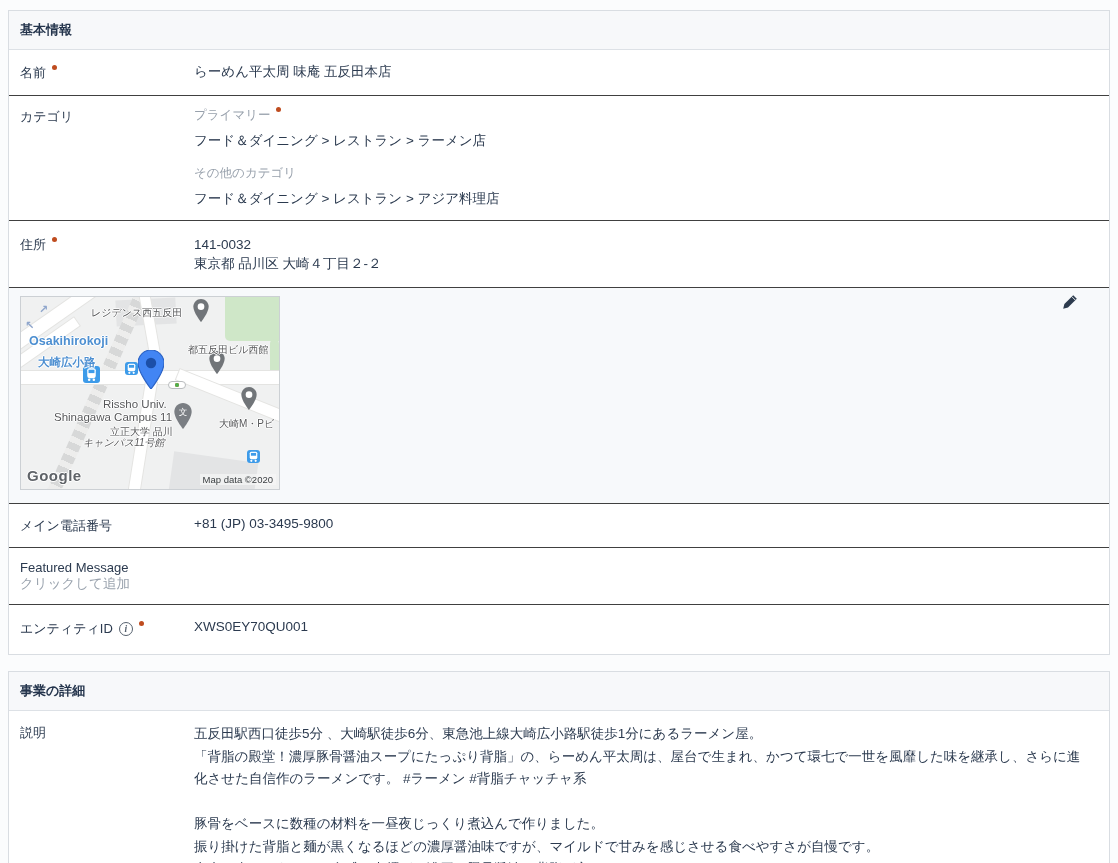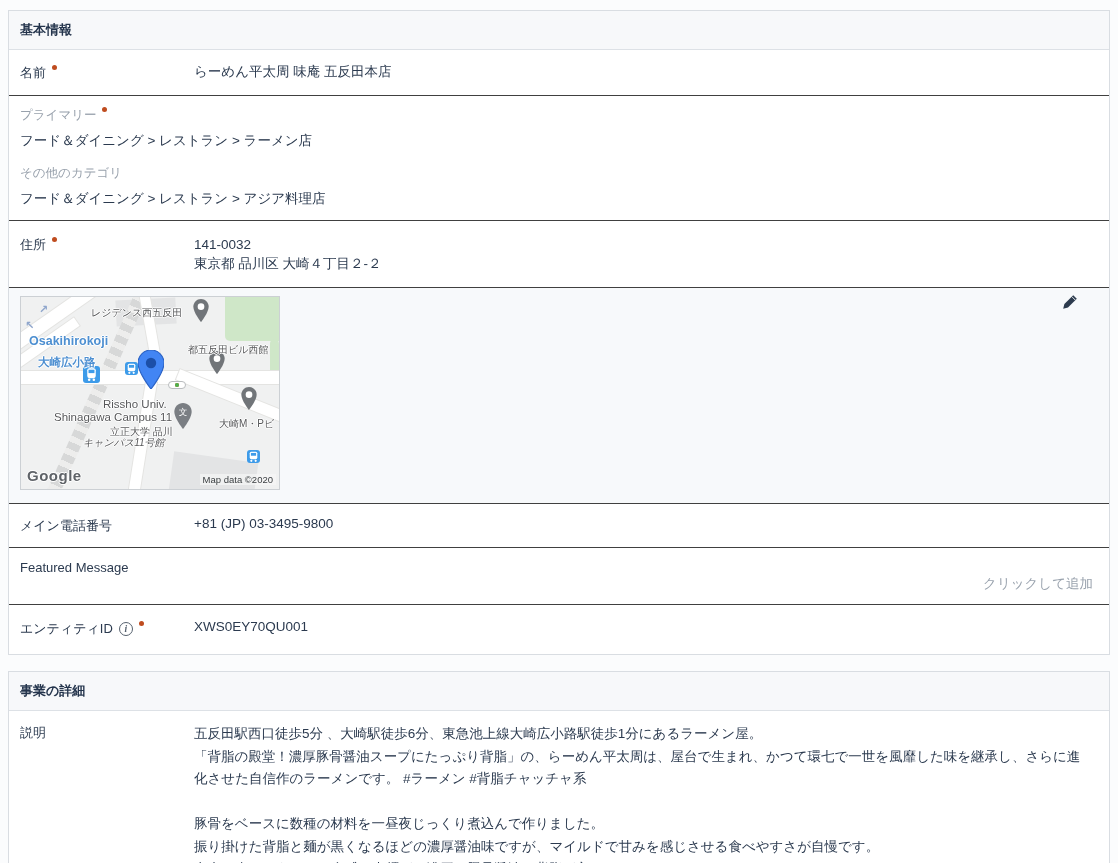--- a/index.html
+++ b/index.html
@@ -18,21 +18,21 @@
   }
   .row { display:flex; border-bottom:1px solid #404040; padding:13px 16px 13px 11px; }
   .row:last-child { border-bottom:none; }
   .row-label { width:174px; flex-shrink:0; font-size:13px; color:#2b3a4f; padding-top:1px; }
   .row-value { flex:1; font-size:13.5px; color:#2b3a4f; }
   .req-dot { display:inline-block; width:5px; height:5px; border-radius:50%; background:#bf4c1f; margin-left:6px; vertical-align:7px; }
   .sub-label { font-size:12.5px; color:#98a1ac; }
   .cat-value { margin-top:8px; font-size:13.5px; }
   .sub-label.other { margin-top:15px; }
   .addr-line { line-height:19px; }
-  .placeholder { color:#9aa3ae;text-align:right; }
+  .placeholder { color:#9aa3ae; }
   .row-featured { padding-top:11px; padding-bottom:11px;flex-direction:column; }
   .row-entity { padding-top:14px; padding-bottom:16px; }
   .info-icon {
     display:inline-block; width:14px; height:14px; border:1px solid #56616e; border-radius:50%;
     font-size:9.5px; line-height:12px; text-align:center; color:#56616e; margin-left:6px;
     vertical-align:1px; font-family:"Liberation Serif","DejaVu Serif",serif; font-style:italic; font-weight:bold;
   }
   
   .row-map { background:#f7f9fb; position:relative; padding-top:8px; padding-bottom:13px; }
   .pencil-btn { position:absolute; top:6px; right:30px; width:18px; height:18px; cursor:pointer; background:none; border:none; }
@@ -78,20 +78,21 @@
     </div>
 
     <div class="row">
       <div class="row-label">
         <span>名前</span><span class="req-dot"></span>
       </div>
       <div class="row-value">らーめん平太周 味庵 五反田本店</div>
     </div>
 
     <div class="row" style="padding-top:11px; padding-bottom:12px;">
+      <div class="row-label">カテゴリ</div>
       <div class="row-value">
         <div class="sub-label">
           <span>プライマリー</span><span class="req-dot"></span>
         </div>
         <div class="cat-value">フード＆ダイニング &gt; レストラン &gt; ラーメン店</div>
         <div class="sub-label other">その他のカテゴリ</div>
         <div class="cat-value">フード＆ダイニング &gt; レストラン &gt; アジア料理店</div>
       </div>
     </div>
 

